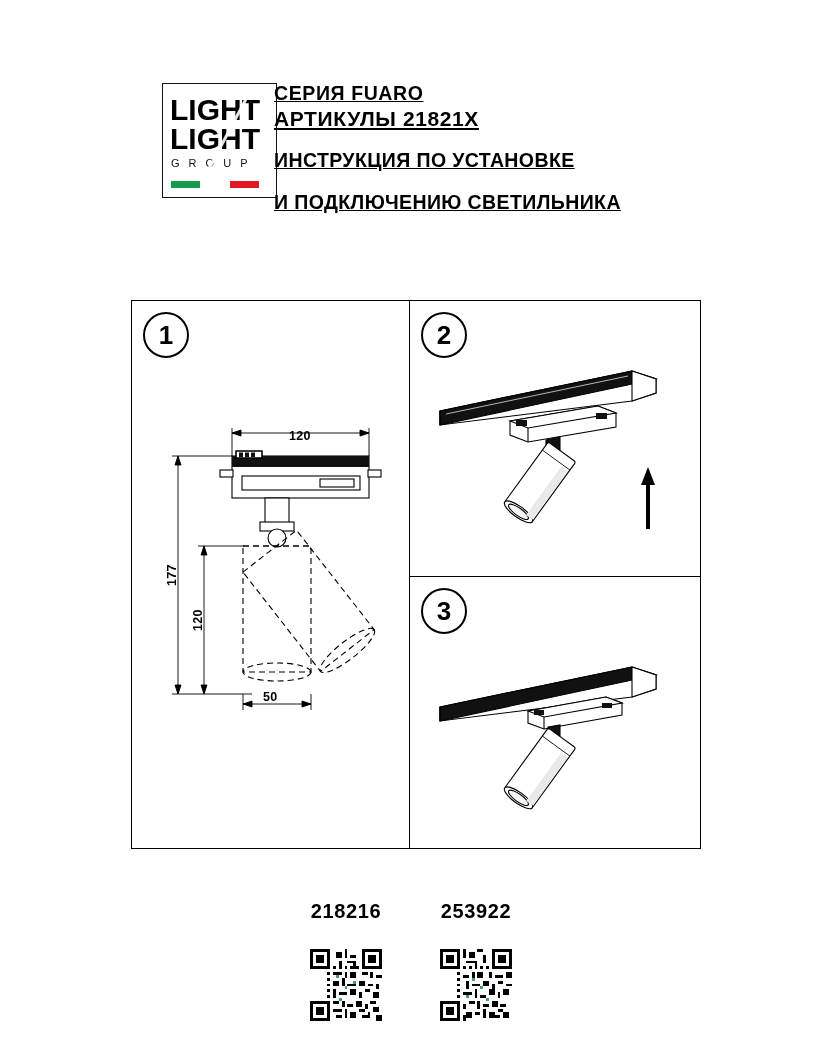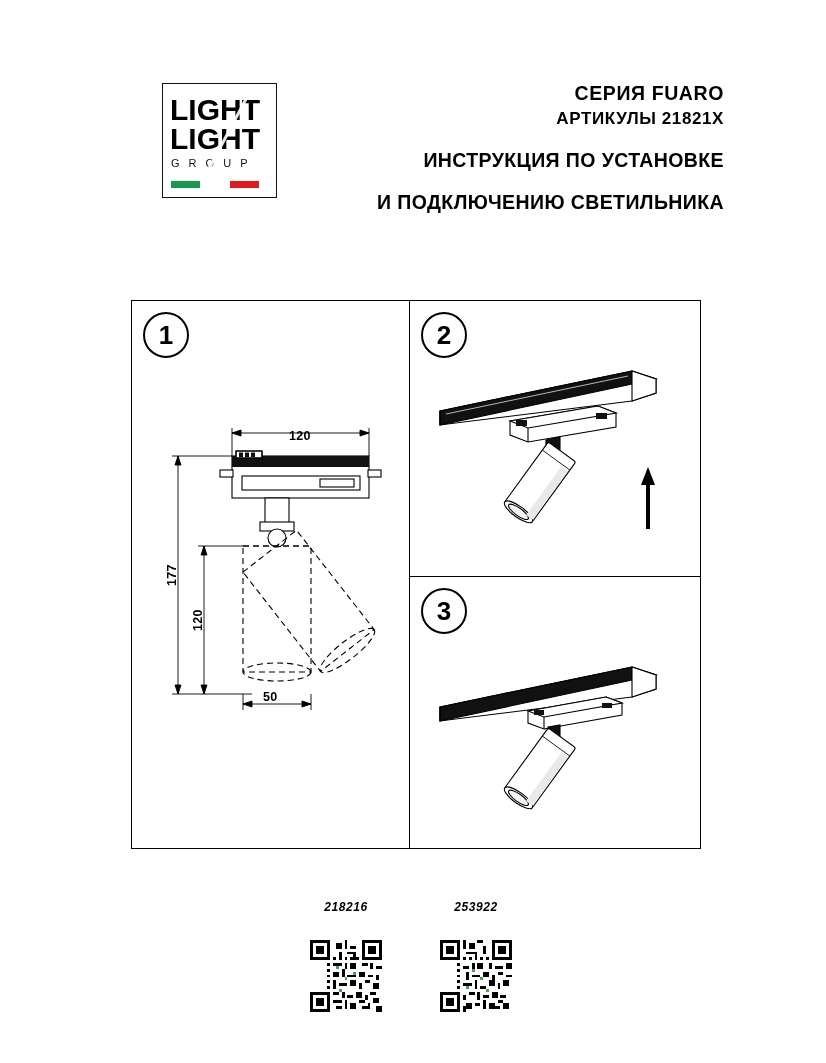--- a/index.html
+++ b/index.html
@@ -71,34 +71,34 @@
     top: -12px;
     width: 3px;
     height: 150px;
     background: #ffffff;
     transform: rotate(28deg);
     opacity: 0.9;
   }
 
   #title-block {
     position: absolute;
-    left: 284px;
+    left: 274px;
     top: 80px;
     width: 440px;
-    text-align: right;
+    text-decoration: underline;
   }
   #title-block .t-series {
     font-weight: bold;
     font-size: 19.5px;
     letter-spacing: 0.6px;
     line-height: 26px;
   }
   #title-block .t-art {
     font-weight: bold;
-    font-size: 17px;
+    font-size: 21px;
     letter-spacing: 0.6px;
     line-height: 26px;
   }
   #title-block .t-instr {
     font-weight: bold;
     font-size: 19.5px;
     letter-spacing: 0.4px;
     line-height: 28px;
     margin-top: 14px;
   }
@@ -177,25 +177,24 @@
     height: 180px;
   }
   .qr-block {
     position: absolute;
     width: 140px;
     text-align: center;
   }
   #qr-block-1 { left: 276px; top: 20px; }
   #qr-block-2 { left: 406px; top: 20px; }
   .qr-code-label {
-    font-size: 12px;
+    font-size: 20px;
     font-weight: bold;
     letter-spacing: 0.6px;
     margin-bottom: 26px;
-    font-style: italic;
   }
   .qr-img {
     width: 72px;
     height: 72px;
     margin: 0 auto;
     display: block;
   }
 </style>
 </head>
 <body>

